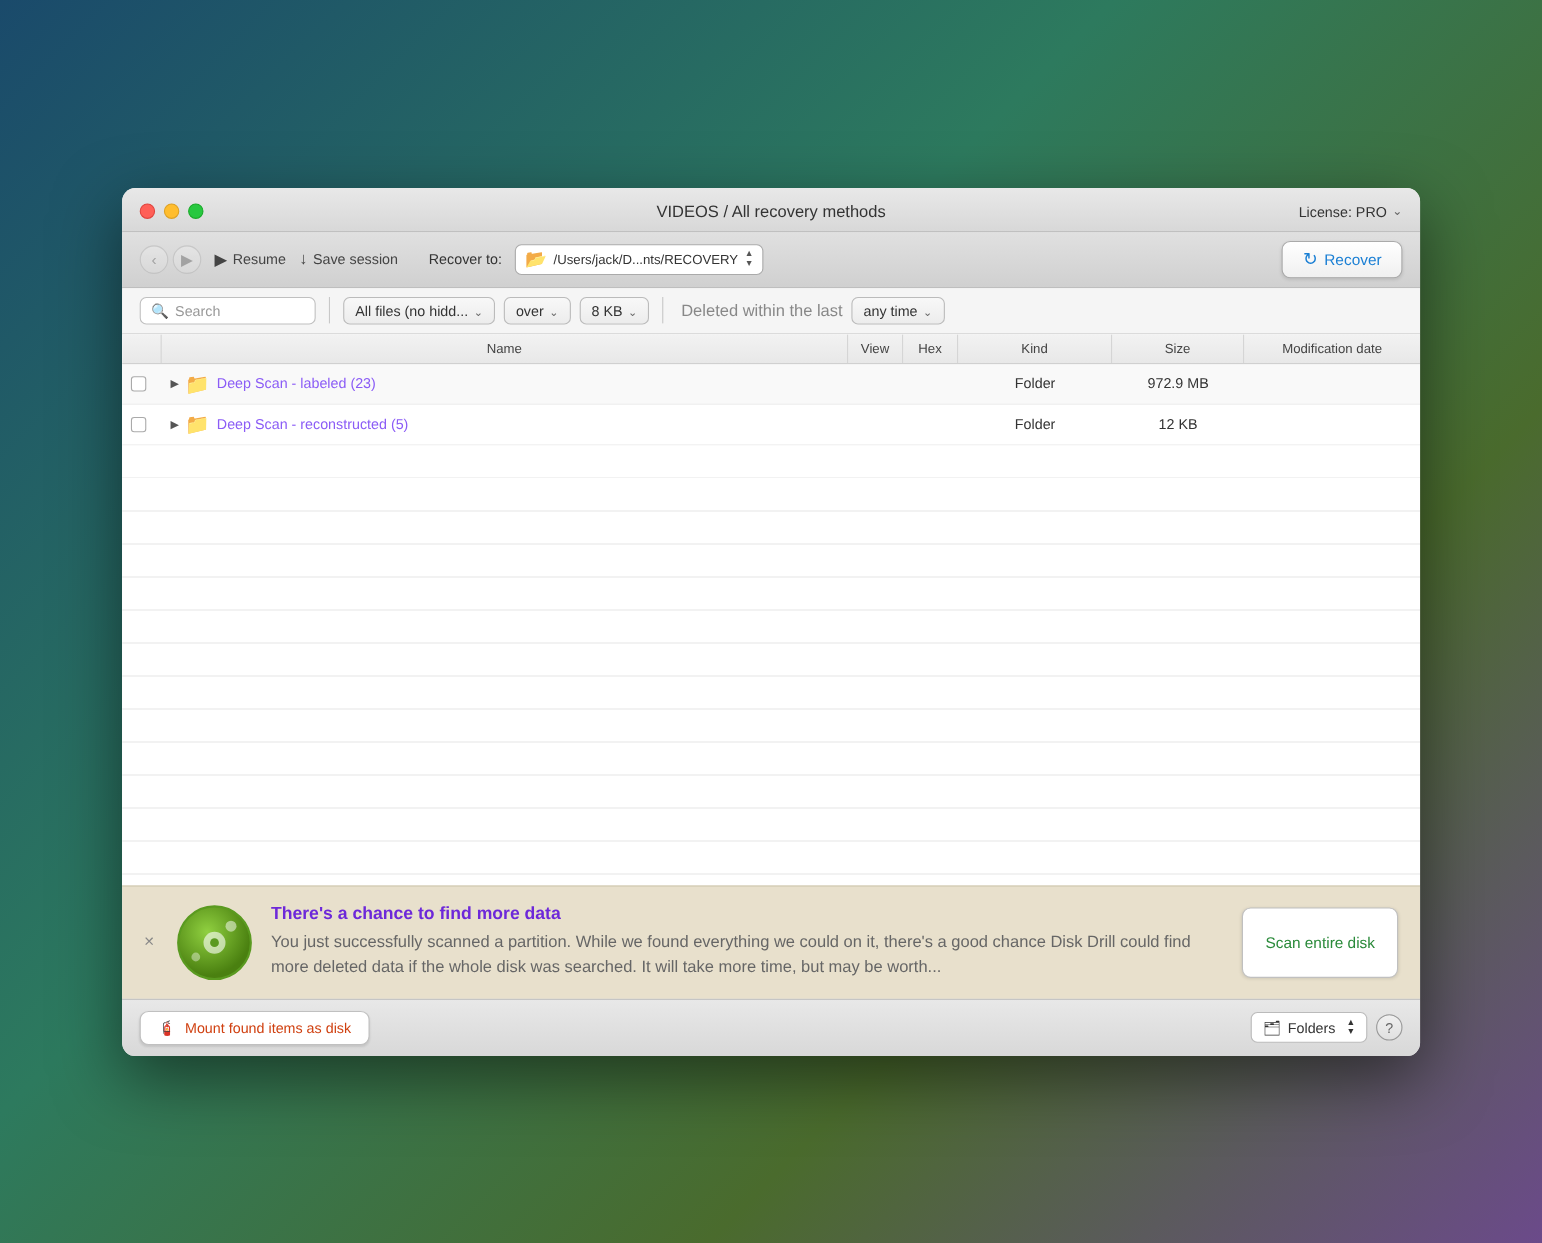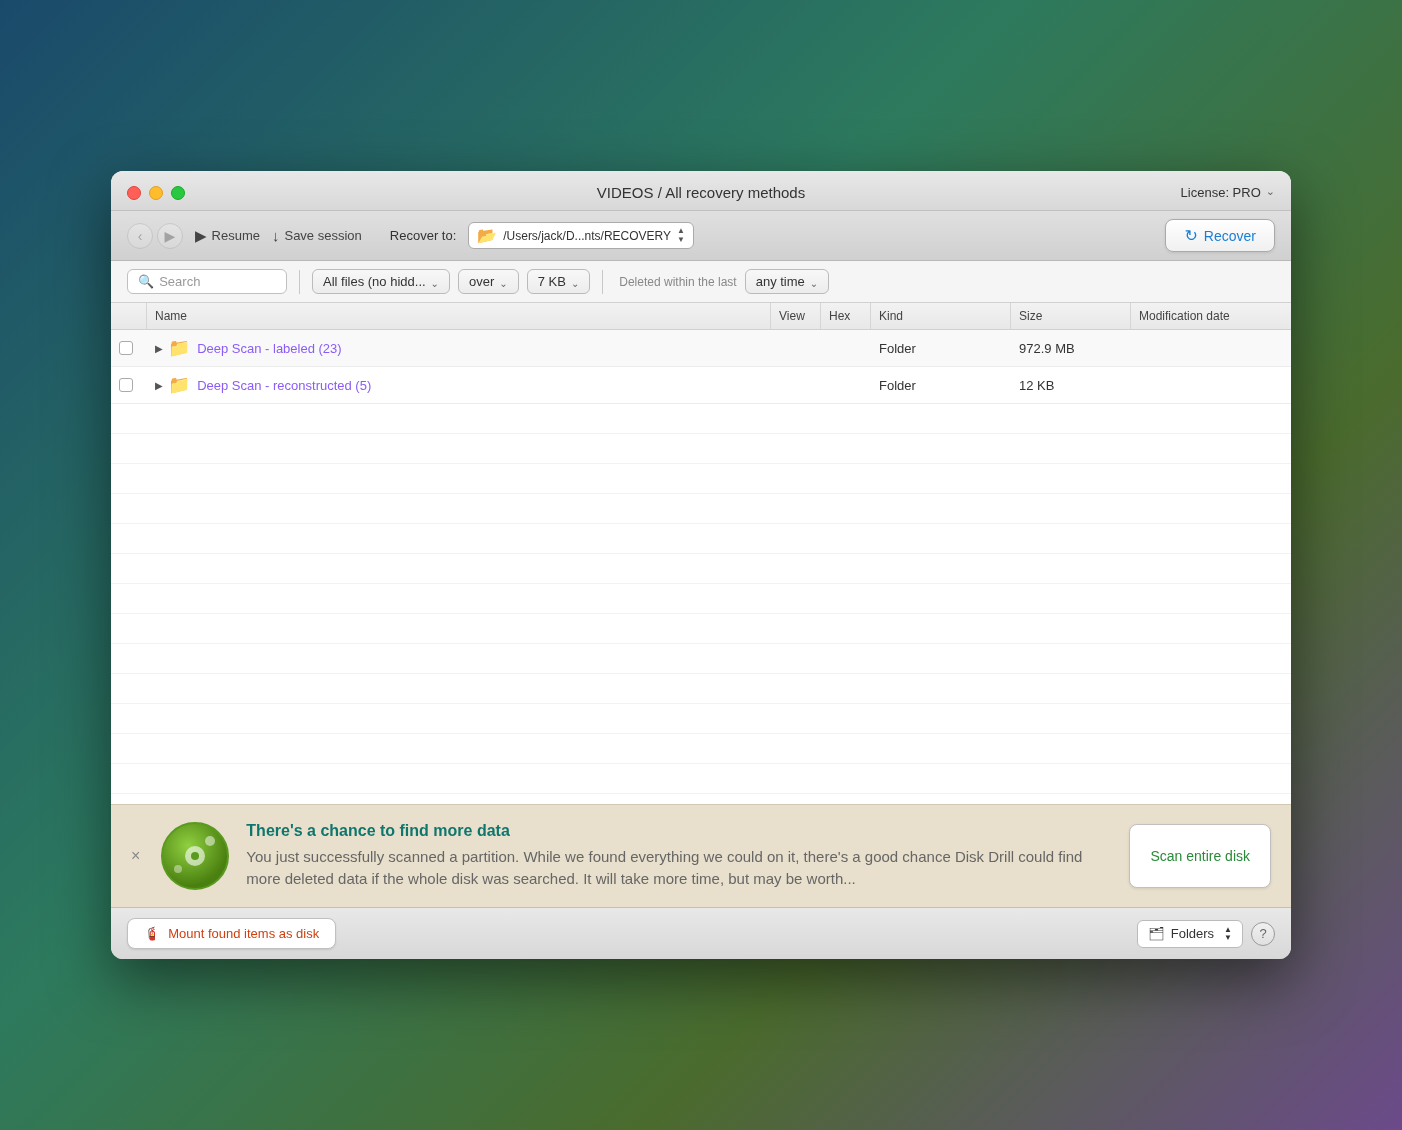--- a/index.html
+++ b/index.html
@@ -181,29 +181,30 @@
       background: linear-gradient(to bottom, #f8f8f8, #ececec);
       border: 1px solid #bbb;
       border-radius: 6px;
       padding: 4px 10px;
       font-size: 13px;
       color: #333;
       cursor: pointer;
     }
     .filter-dropdown .arrow { font-size: 10px; color: #666; }
     .deleted-label {
-      font-size: 12px;
+      font-size: 15px;
       color: #888;
       margin-left: 4px;
     }
     
     .table-container {
       flex: 1;
       background: white;
       overflow: auto;
+      text-align: center;
     }
     .table-header {
       display: grid;
       grid-template-columns: 36px 1fr 50px 50px 140px 120px 160px;
       background: linear-gradient(to bottom, #f2f2f2, #e8e8e8);
       border-bottom: 1px solid #d0d0d0;
       padding: 0;
       position: sticky;
       top: 0;
     }
@@ -286,21 +287,21 @@
     .disk-svg {
       width: 70px;
       height: 70px;
     }
     .notification-content {
       flex: 1;
     }
     .notification-title {
       font-size: 16px;
       font-weight: 700;
-      color: #0f766e;
+      color: #6d28d9;
       margin-bottom: 6px;
     }
     .notification-text {
       font-size: 15px;
       color: #666;
       line-height: 1.5;
     }
     .scan-disk-btn {
       background: white;
       border: 1px solid #c0c0c0;
@@ -426,21 +427,21 @@
     <div class="filter-divider"></div>
     <div class="filter-dropdown">
       <span>All files (no hidd...</span>
       <span class="arrow">⌄</span>
     </div>
     <div class="filter-dropdown">
       <span>over</span>
       <span class="arrow">⌄</span>
     </div>
     <div class="filter-dropdown">
-      <span>7 KB</span>
+      <span>8 KB</span>
       <span class="arrow">⌄</span>
     </div>
     <div class="filter-divider"></div>
     <span class="deleted-label">Deleted within the last</span>
     <div class="filter-dropdown">
       <span>any time</span>
       <span class="arrow">⌄</span>
     </div>
   </div>
 

